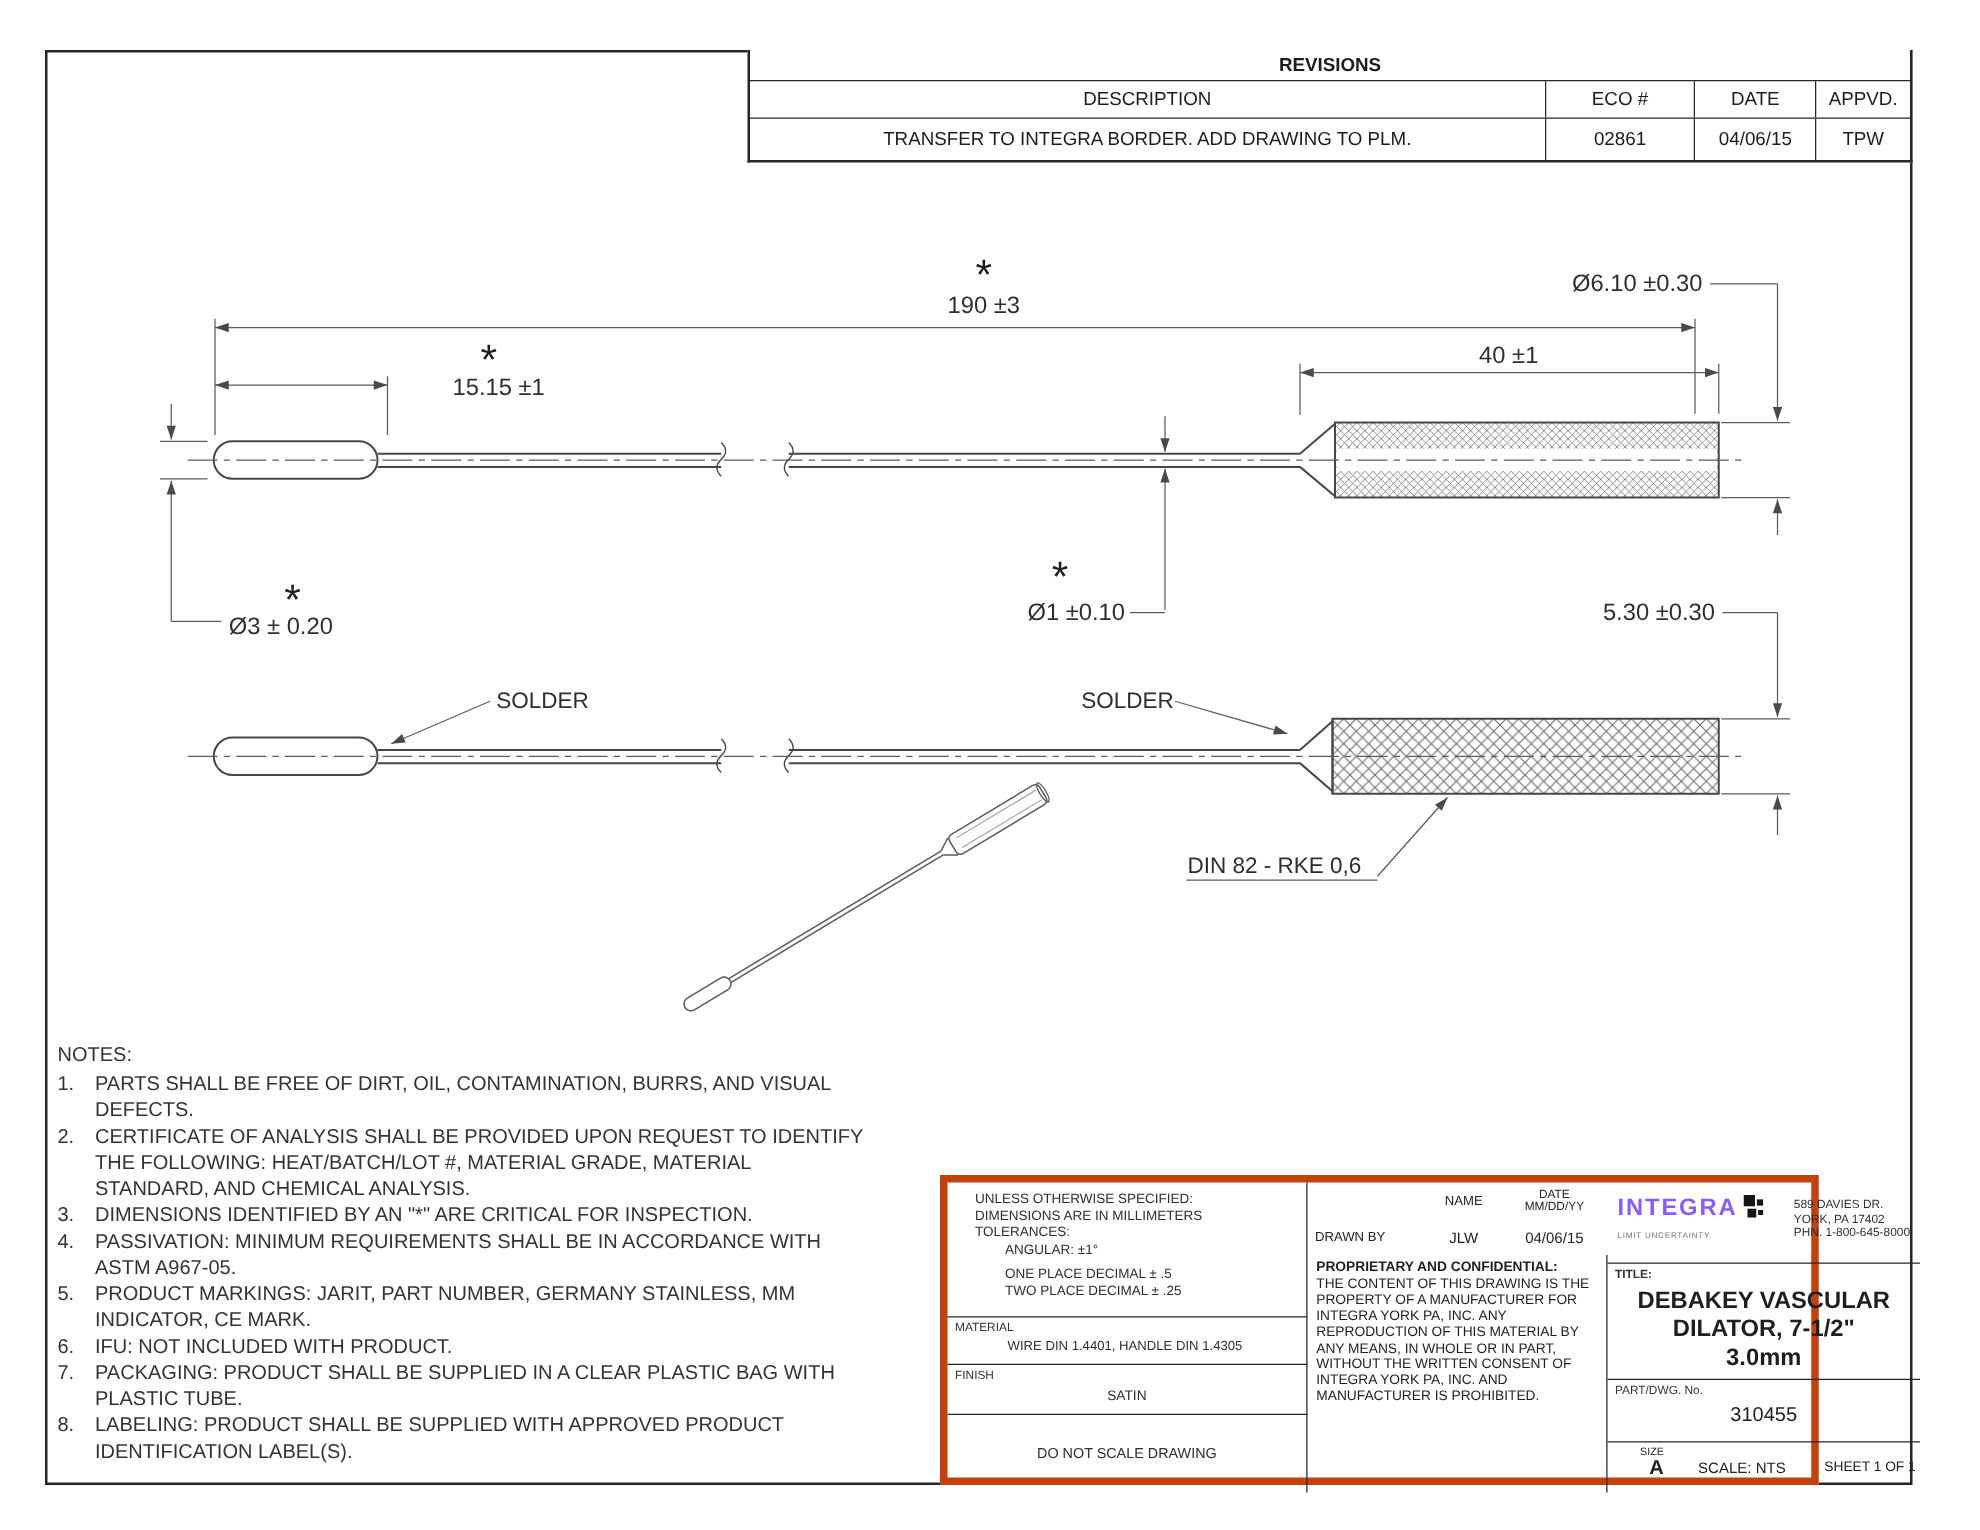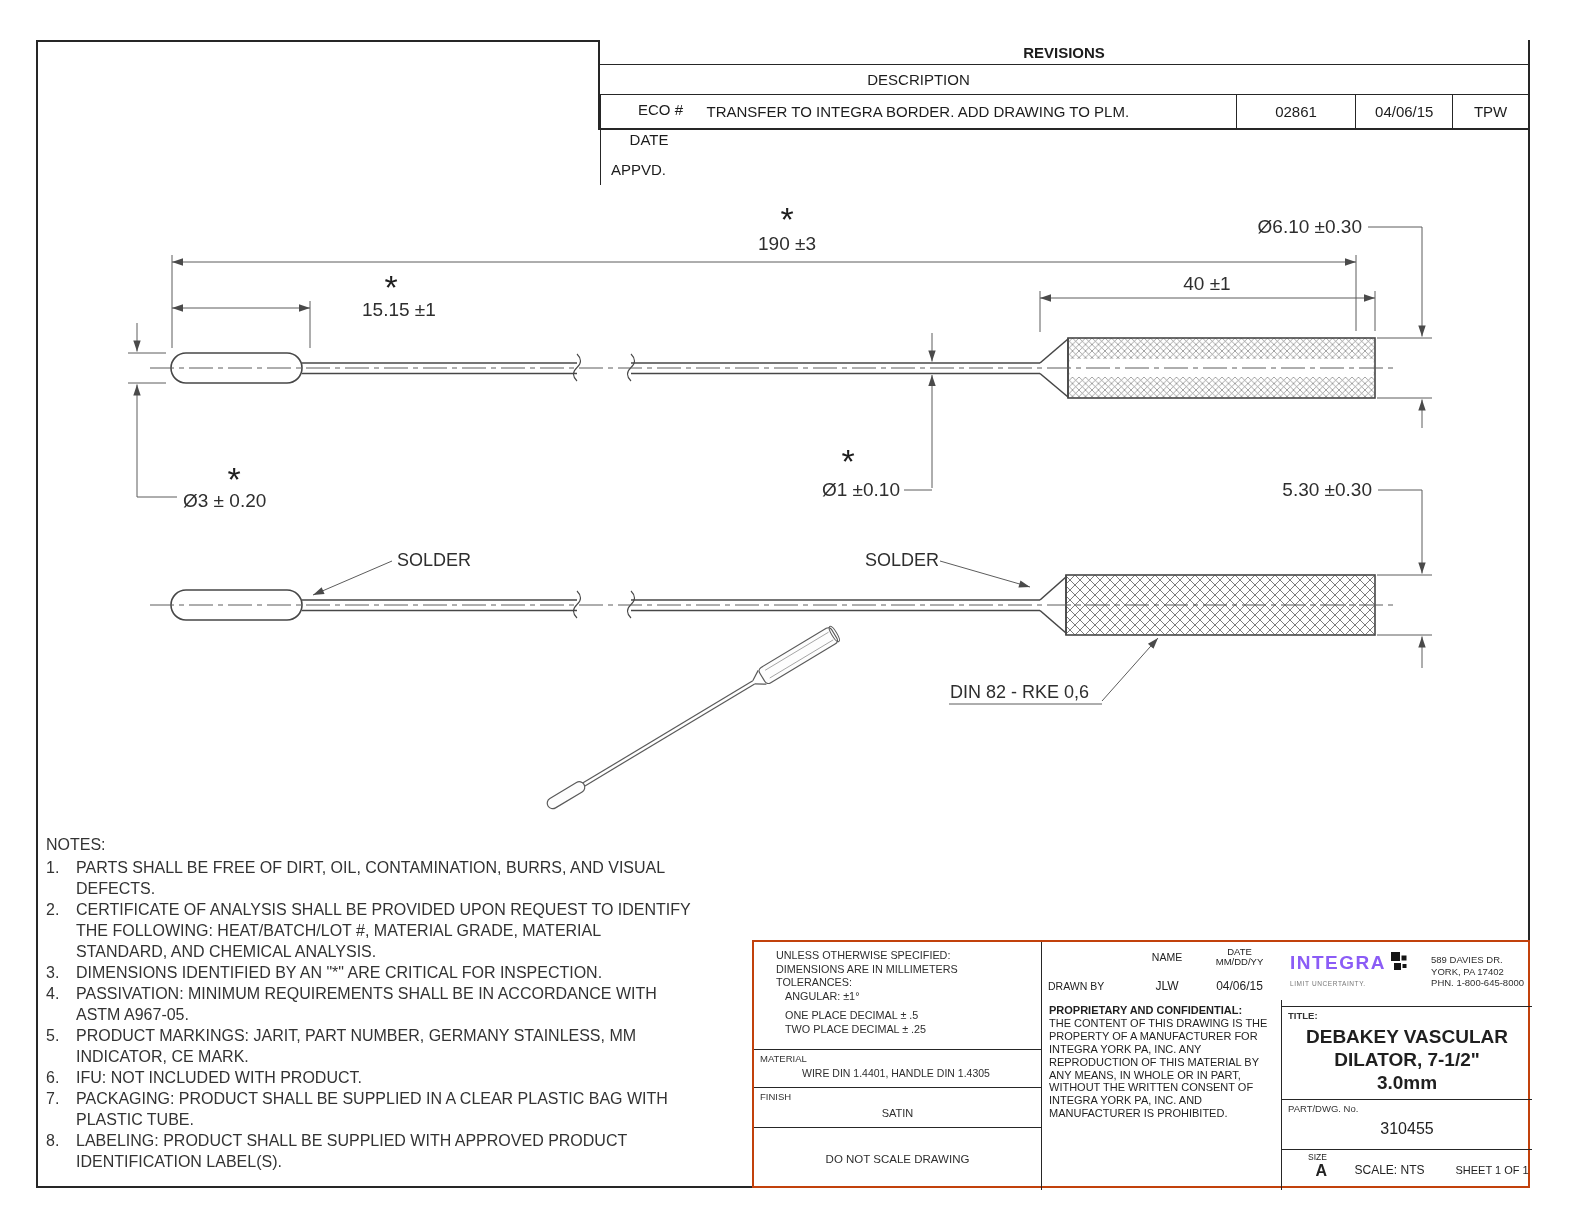--- a/index.html
+++ b/index.html
@@ -9,42 +9,42 @@
     background:#fff; color:#222;
     font-family:"Liberation Sans", sans-serif;
   }
   .frame { position:absolute; left:36px; top:40px; width:1494px; height:1148px; border:2px solid #262626; }
 
   
   .revisions { position:absolute; left:598px; top:40px; width:932px; background:#fff;
                border:2px solid #262626; border-top:none; font-size:15px; color:#1c1c1c; }
   .rev-title { height:25px; line-height:25px; text-align:center; font-weight:bold; border-bottom:1.5px solid #262626; }
   .rev-head, .rev-row { display:flex; }
-  .rev-head { height:30px; line-height:30px; border-bottom:1.5px solid #262626;flex-direction:column; }
+  .rev-head { height:30px; line-height:30px; border-bottom:1.5px solid #262626; }
   .rev-row { height:33px; line-height:33px; }
   .rc-desc { width:637px; text-align:center; }
   .rc-eco { width:120px; text-align:center; border-left:1.5px solid #262626; }
   .rc-date { width:97px; text-align:center; border-left:1.5px solid #262626; }
   .rc-appvd { width:76px; text-align:center; border-left:1.5px solid #262626; }
 
   
   .notes { position:absolute; left:46px; top:834px; width:648px; font-size:16px; line-height:21px; color:#333; }
   .notes-title { margin-bottom:2px; }
   .note { display:flex; }
   .note .nnum { flex:0 0 30px; }
   .note .ntext { flex:1; }
 
   
-  .tblock { position:absolute; left:752px; top:940px; width:778px; height:248px; border:2px solid #c2410c; background:#fff; }
+  .tblock { position:absolute; left:752px; top:940px; width:703px; height:248px; border:6px solid #c2410c; background:#fff; }
   .tb { position:absolute; border-color:#262626; border-style:solid; border-width:0; color:#222; }
   .br { border-right-width:1.5px; }
   .bb { border-bottom-width:1.5px; }
 
   .tb-spec { left:0; top:0; width:288px; height:108px; padding:7px 6px 0 22px; font-size:10.8px; line-height:13.5px; color:#2e2e2e; }
-  .spec-ind { margin-left:9px; }
+  .spec-ind { margin-left:24px; }
   .spec-gap { margin-top:6px; }
 
   .tb-material { left:0; top:108px; width:288px; height:38px; padding:3px 6px 0 6px; }
   .tb-finish   { left:0; top:146px; width:288px; height:40px; padding:3px 6px 0 6px; }
   .tb-dnsd     { left:0; top:186px; width:288px; height:62px; display:flex; align-items:center; justify-content:center; font-size:11.5px; color:#2e2e2e; }
   .tb-small-label { font-size:9.5px; color:#333; }
   .mat-value { font-size:10.5px; margin:3px 0 0 42px; color:#2e2e2e; }
   .fin-value { font-size:11px; text-align:center; margin-top:5px; color:#2e2e2e; }
 
   .tb-ndh { left:288px; top:0; width:240px; height:30px; display:flex; }

